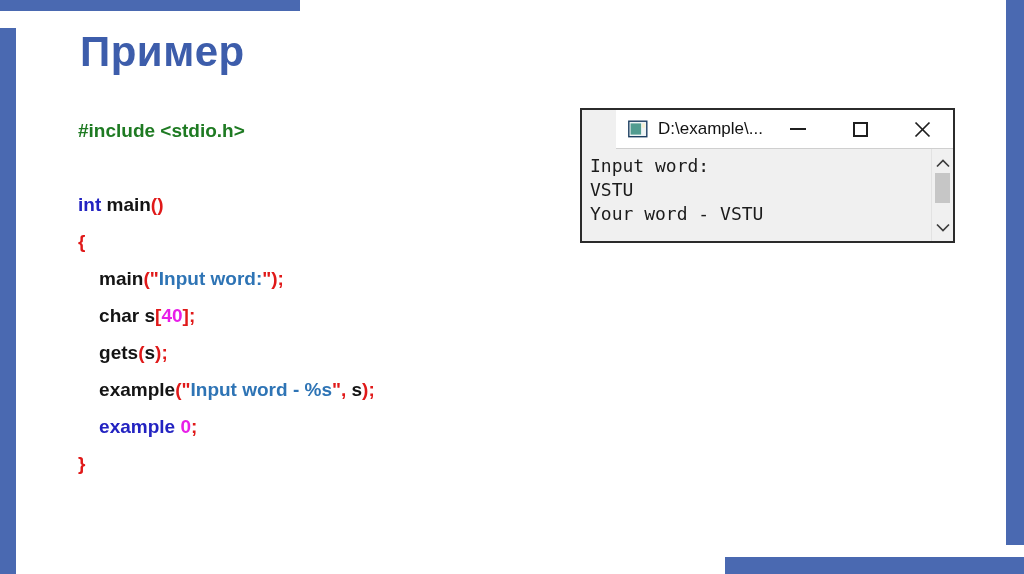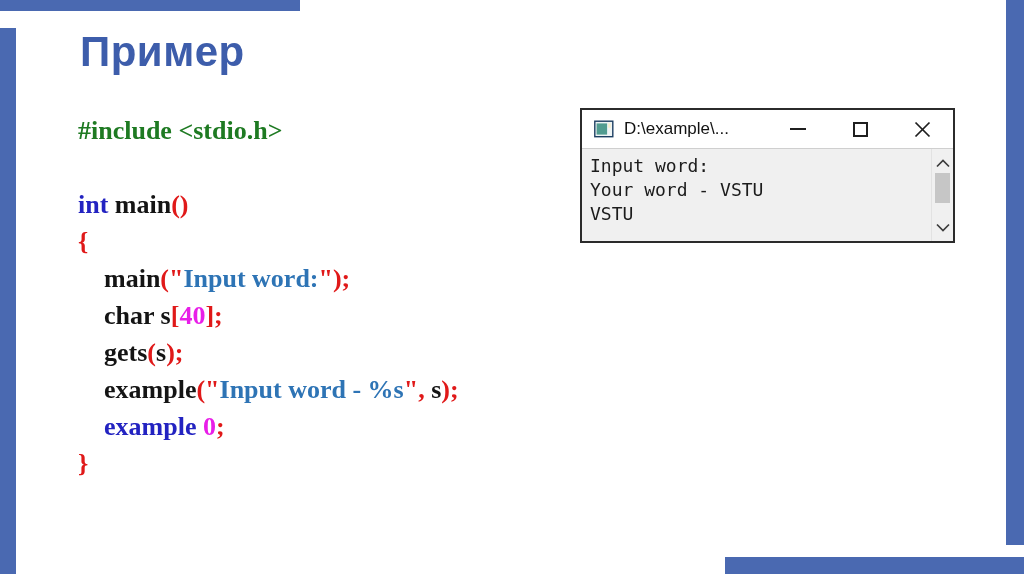--- a/index.html
+++ b/index.html
@@ -19,35 +19,35 @@
   .bar-right{right:0;top:0;width:18px;height:545px;}
   .bar-bottom{left:725px;top:557px;width:299px;height:17px;}
   
   .slide-title{
     position:absolute;left:80px;top:28px;
     font-size:42px;font-weight:bold;color:var(--title-text);letter-spacing:.5px;
   }
   
   .code{
     position:absolute;left:78px;top:112px;
-    font-family:Liberation Serif, serif;
-    font-weight:bold;font-size:26px;line-height:37px;color:var(--plain);
+    font-family:Liberation Sans, sans-serif;
+    font-weight:bold;font-size:19px;line-height:37px;color:var(--plain);
   }
   .code-line{white-space:pre;height:37px;}
   .tok-green{color:var(--green);} .tok-kw{color:var(--keyword);margin-top:10px;}
   .tok-str{color:var(--string);} .tok-red{color:var(--red);}
   .tok-num{color:var(--number);} .tok-plain{color:var(--plain);}
   
   .console{
     position:absolute;left:580px;top:108px;width:375px;height:135px;
     border:2px solid #2b2b2b;background:#f0f0f0;display:flex;flex-direction:column;
   }
   .titlebar{
     height:39px;background:#ffffff;border-bottom:1px solid #cfcfcf;
-    display:flex;align-items:center;flex:0 0 auto;
+    display:flex;align-items:center;flex:0 0 auto;margin-left:34px;
   }
   .app-icon{margin-left:12px;flex:0 0 auto;display:flex;}
   .win-title{
     margin-left:10px;font-size:17px;color:#121212;
     font-family:"Liberation Sans",sans-serif;white-space:pre;
   }
   .win-controls{margin-left:auto;display:flex;align-items:center;}
   .win-btn{
     width:62px;height:39px;display:flex;align-items:center;justify-content:center;
     cursor:default;
@@ -115,22 +115,22 @@
         <svg width="17" height="17" viewBox="0 0 17 17">
           <line x1="1.5" y1="1.5" x2="15.5" y2="15.5" stroke="#1f1f1f" stroke-width="1.7"></line>
           <line x1="15.5" y1="1.5" x2="1.5" y2="15.5" stroke="#1f1f1f" stroke-width="1.7"></line>
         </svg>
       </span>
     </span>
   </div>
   <div class="content">
     <div class="out-lines">
         <div class="console-line">Input word:</div>
+        <div class="console-line">VSTU</div>
         <div class="console-line">Your word - VSTU</div>
-        <div class="console-line">VSTU</div>
       </div>
     <div class="scrollbar">
       <span>
         <svg width="14" height="9" viewBox="0 0 14 9">
           <polyline points="1,7.5 7,1.5 13,7.5" fill="none" stroke="#3c3c3c" stroke-width="1.7"></polyline>
         </svg>
       </span>
       <span class="scroll-thumb"></span>
       <span>
         <svg width="14" height="9" viewBox="0 0 14 9">

